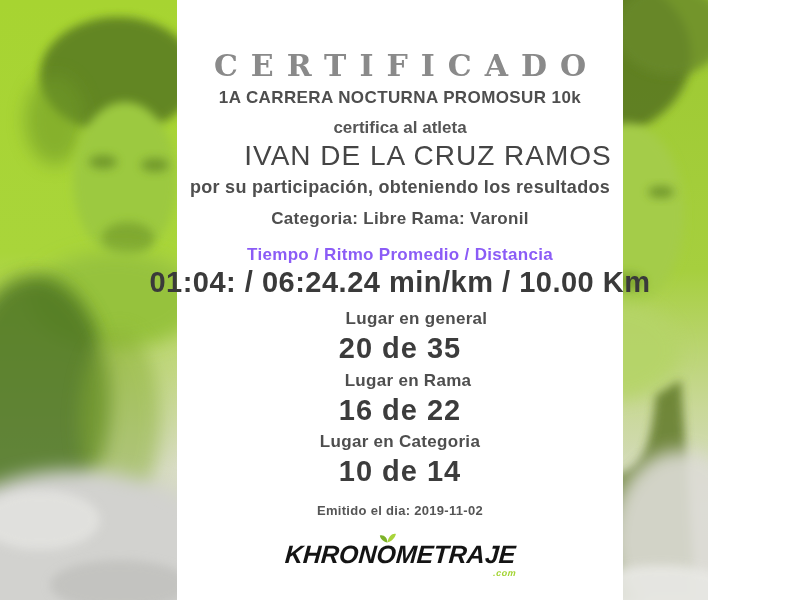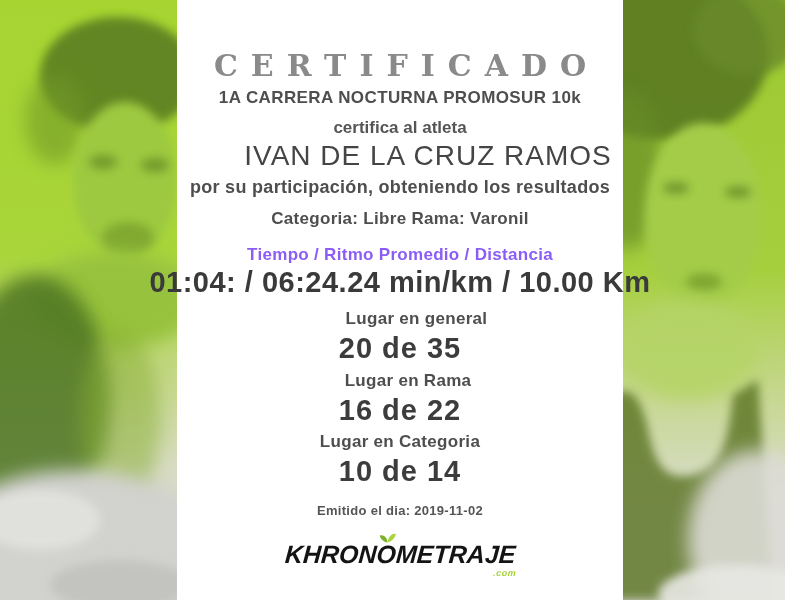--- a/index.html
+++ b/index.html
@@ -4,21 +4,21 @@
 <style>
   * { margin: 0; padding: 0; box-sizing: border-box; }
   html, body { width: 800px; height: 600px; }
   body {
     font-family: "Liberation Sans", sans-serif;
     background: #ffffff;
     overflow: hidden;
   }
   .certificate {
     position: relative;
-    width: 785px;
+    width: 708px;
     height: 600px;
     background: #ffffff;
   }
   
   .photo {
     position: absolute;
     top: 0;
     width: 177px;
     height: 600px;
     overflow: hidden;

